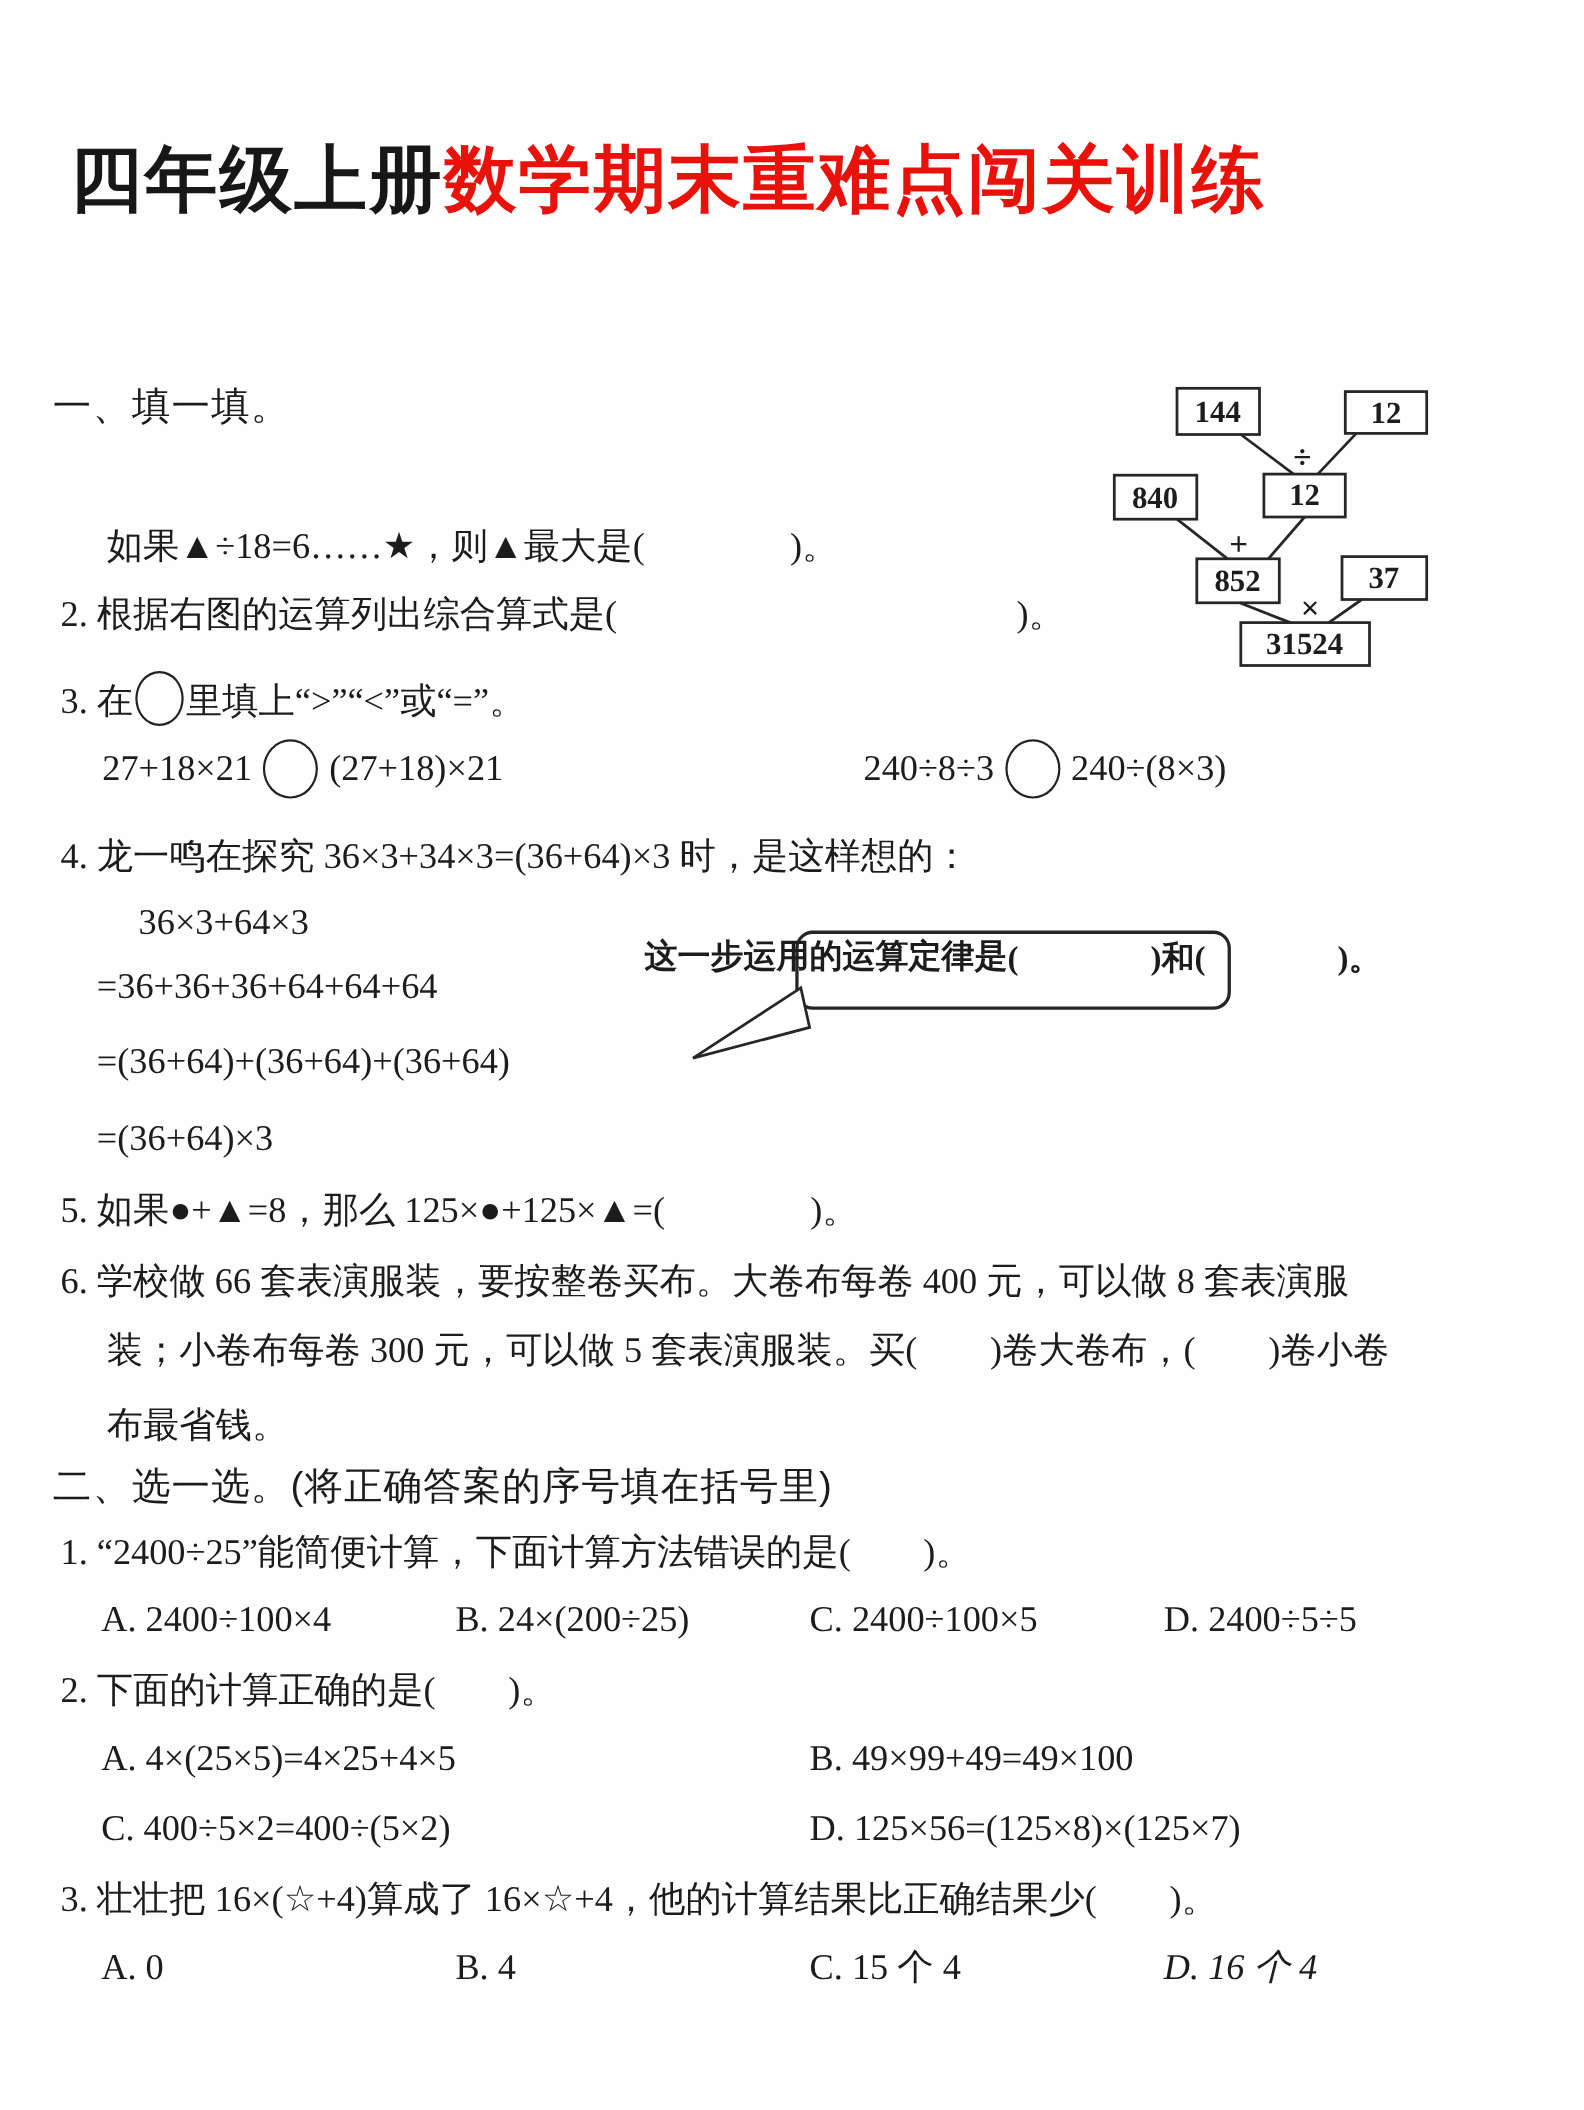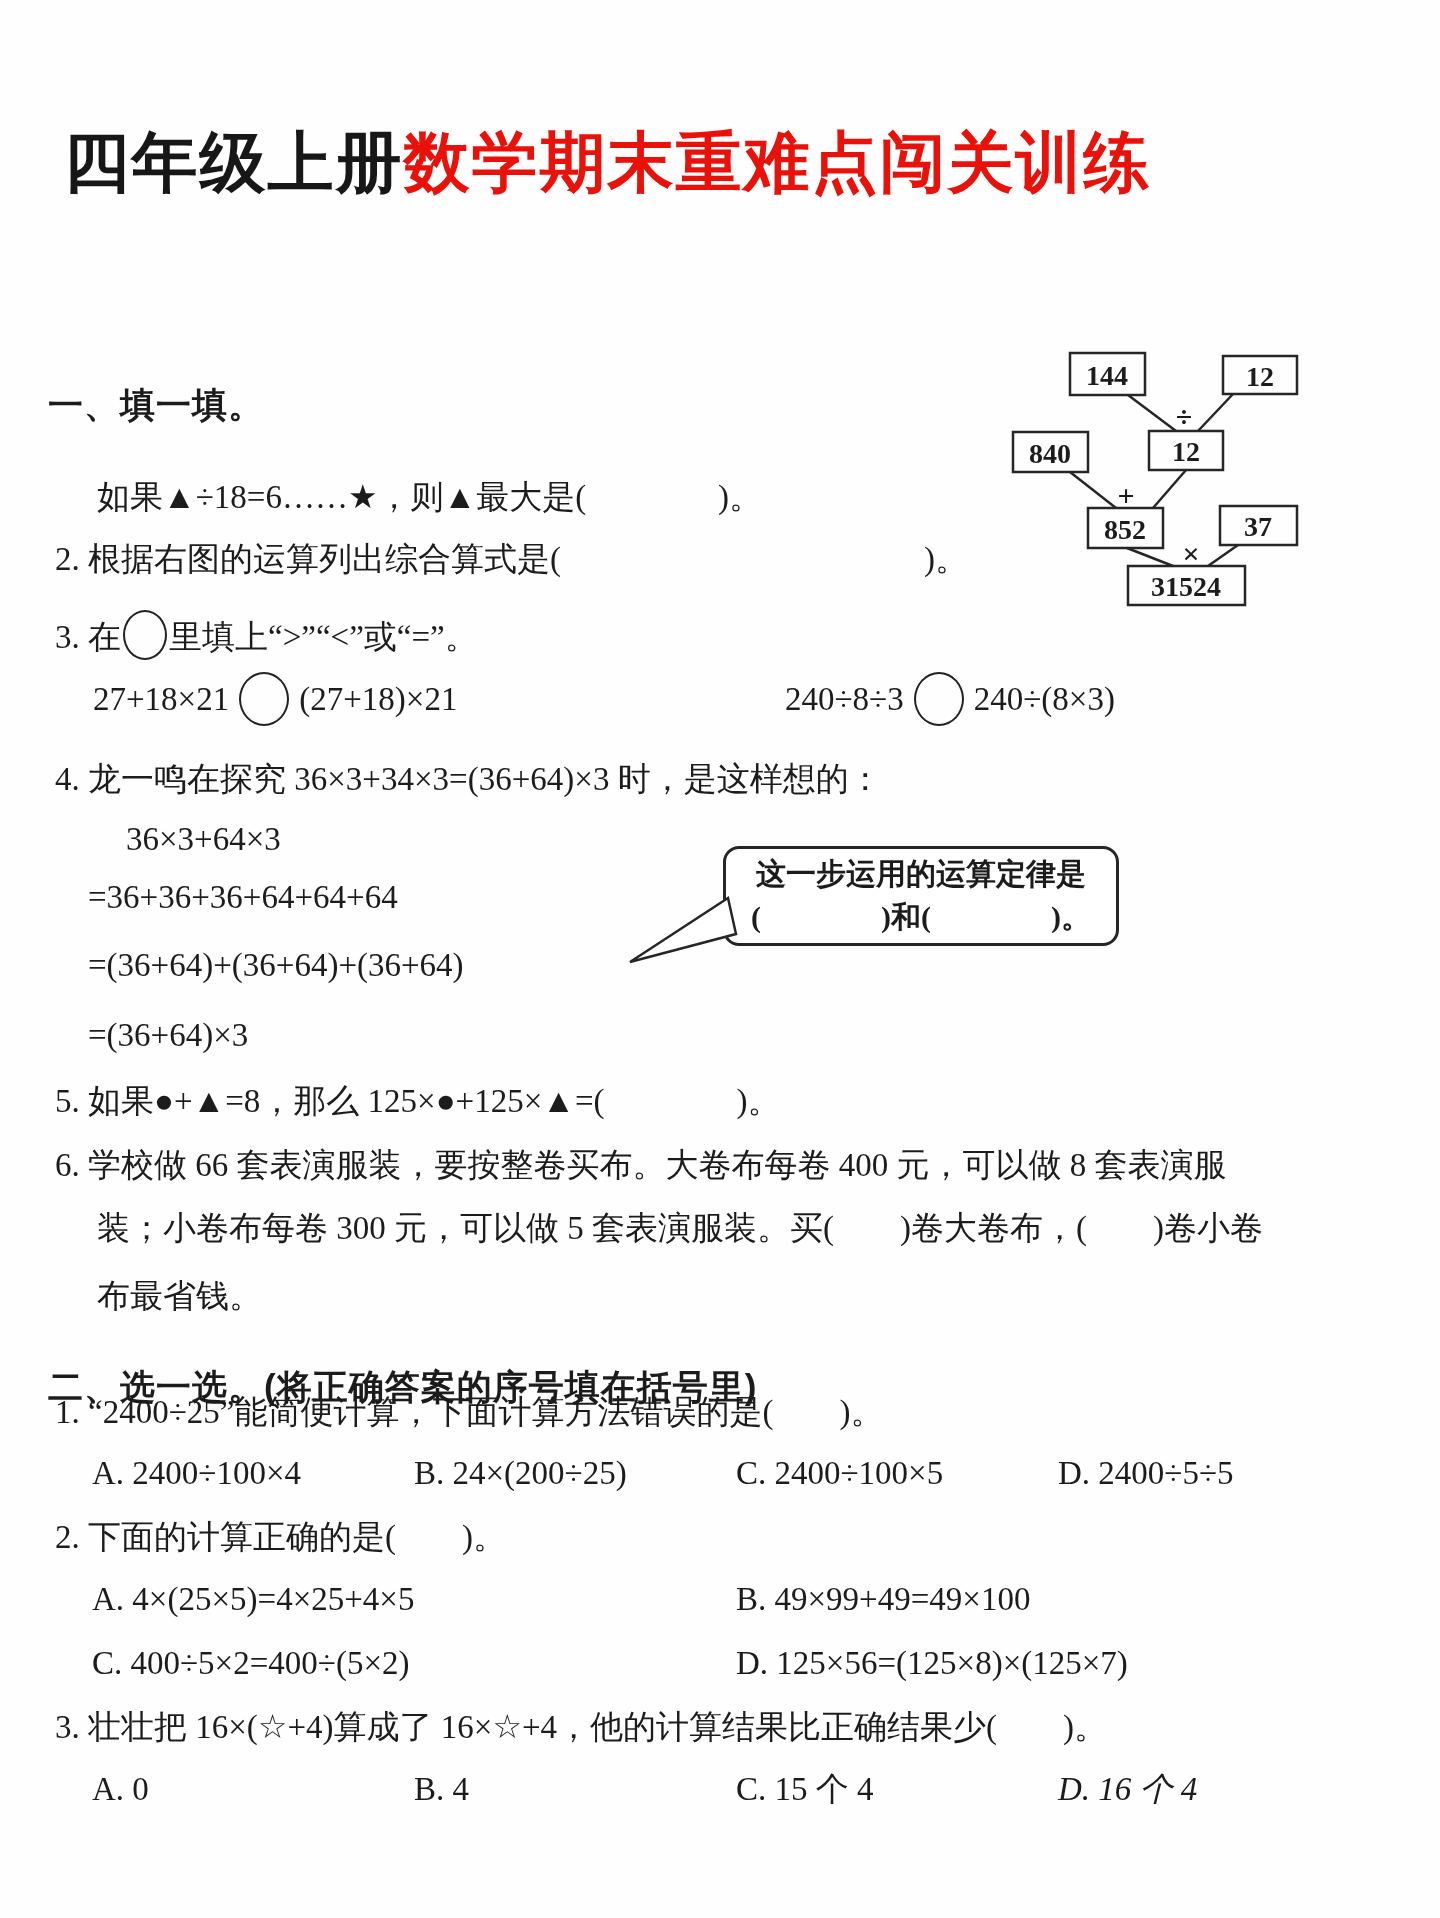--- a/index.html
+++ b/index.html
@@ -3,43 +3,43 @@
 <meta charset="utf-8">
 <style>
   html,body{margin:0;padding:0;background:#ffffff;}
   .page{
     position:relative;width:1440px;height:1918px;background:#fefefe;
     color:#1c1c1c;overflow:hidden;
     font-family:"Liberation Serif","DejaVu Serif","DejaVu Sans",serif;
   }
   .line{position:absolute;white-space:nowrap;font-size:33px;line-height:1.3;}
   .sec-header{
-    position:absolute;white-space:nowrap;font-size:35px;font-weight:bold;
-    font-family:"Liberation Sans","DejaVu Sans",sans-serif;letter-spacing:1px;margin-top:36px;
+    position:absolute;white-space:nowrap;font-size:35px;font-weight:normal;
+    font-family:"Liberation Sans","DejaVu Sans",sans-serif;letter-spacing:1px;
   }
   .title-wrap{
     position:absolute;top:118px;left:0;width:1215px;text-align:center;
     font-family:"Liberation Sans","DejaVu Sans",sans-serif;
     font-weight:800;font-size:66px;letter-spacing:2px;white-space:nowrap;
   }
   .title-black{color:#171717;}
   .title-red{color:#e8120b;}
   .blank-circle{
     display:inline-block;width:46px;height:50px;border:2.5px solid #222;
     border-radius:50%;flex:0 0 auto;
   }
   .small-circle{
     display:inline-block;width:40px;height:46px;border:2.5px solid #222;
     border-radius:50%;vertical-align:-12px;margin:0 2px;
   }
   .cmp{position:absolute;display:flex;align-items:center;gap:10px;font-size:33px;white-space:nowrap;}
   .bubble{
-    position:absolute;left:723px;top:846px;width:396px;height:100px;
+    position:absolute;left:723px;top:846px;width:396px;height:72px;
     border:3px solid #262626;border-radius:16px;background:#fff;
-    display:flex;flex-direction:column;justify-content:center;
+    display:flex;flex-direction:row;justify-content:center;
     padding:0 14px;box-sizing:border-box;z-index:2;
   }
   .bubble .b1{font-size:30px;text-align:center;white-space:nowrap;font-weight:bold;}
   .bubble .b2{font-size:30px;text-align:center;white-space:nowrap;font-weight:bold;margin-top:2px;}
   .tail-svg{position:absolute;left:600px;top:880px;z-index:3;}
   .diagram-svg{position:absolute;left:1000px;top:340px;z-index:1;}
   svg text.dg{
     font-family:"Liberation Serif","DejaVu Serif",serif;
     font-size:28px;font-weight:bold;fill:#1c1c1c;
   }

